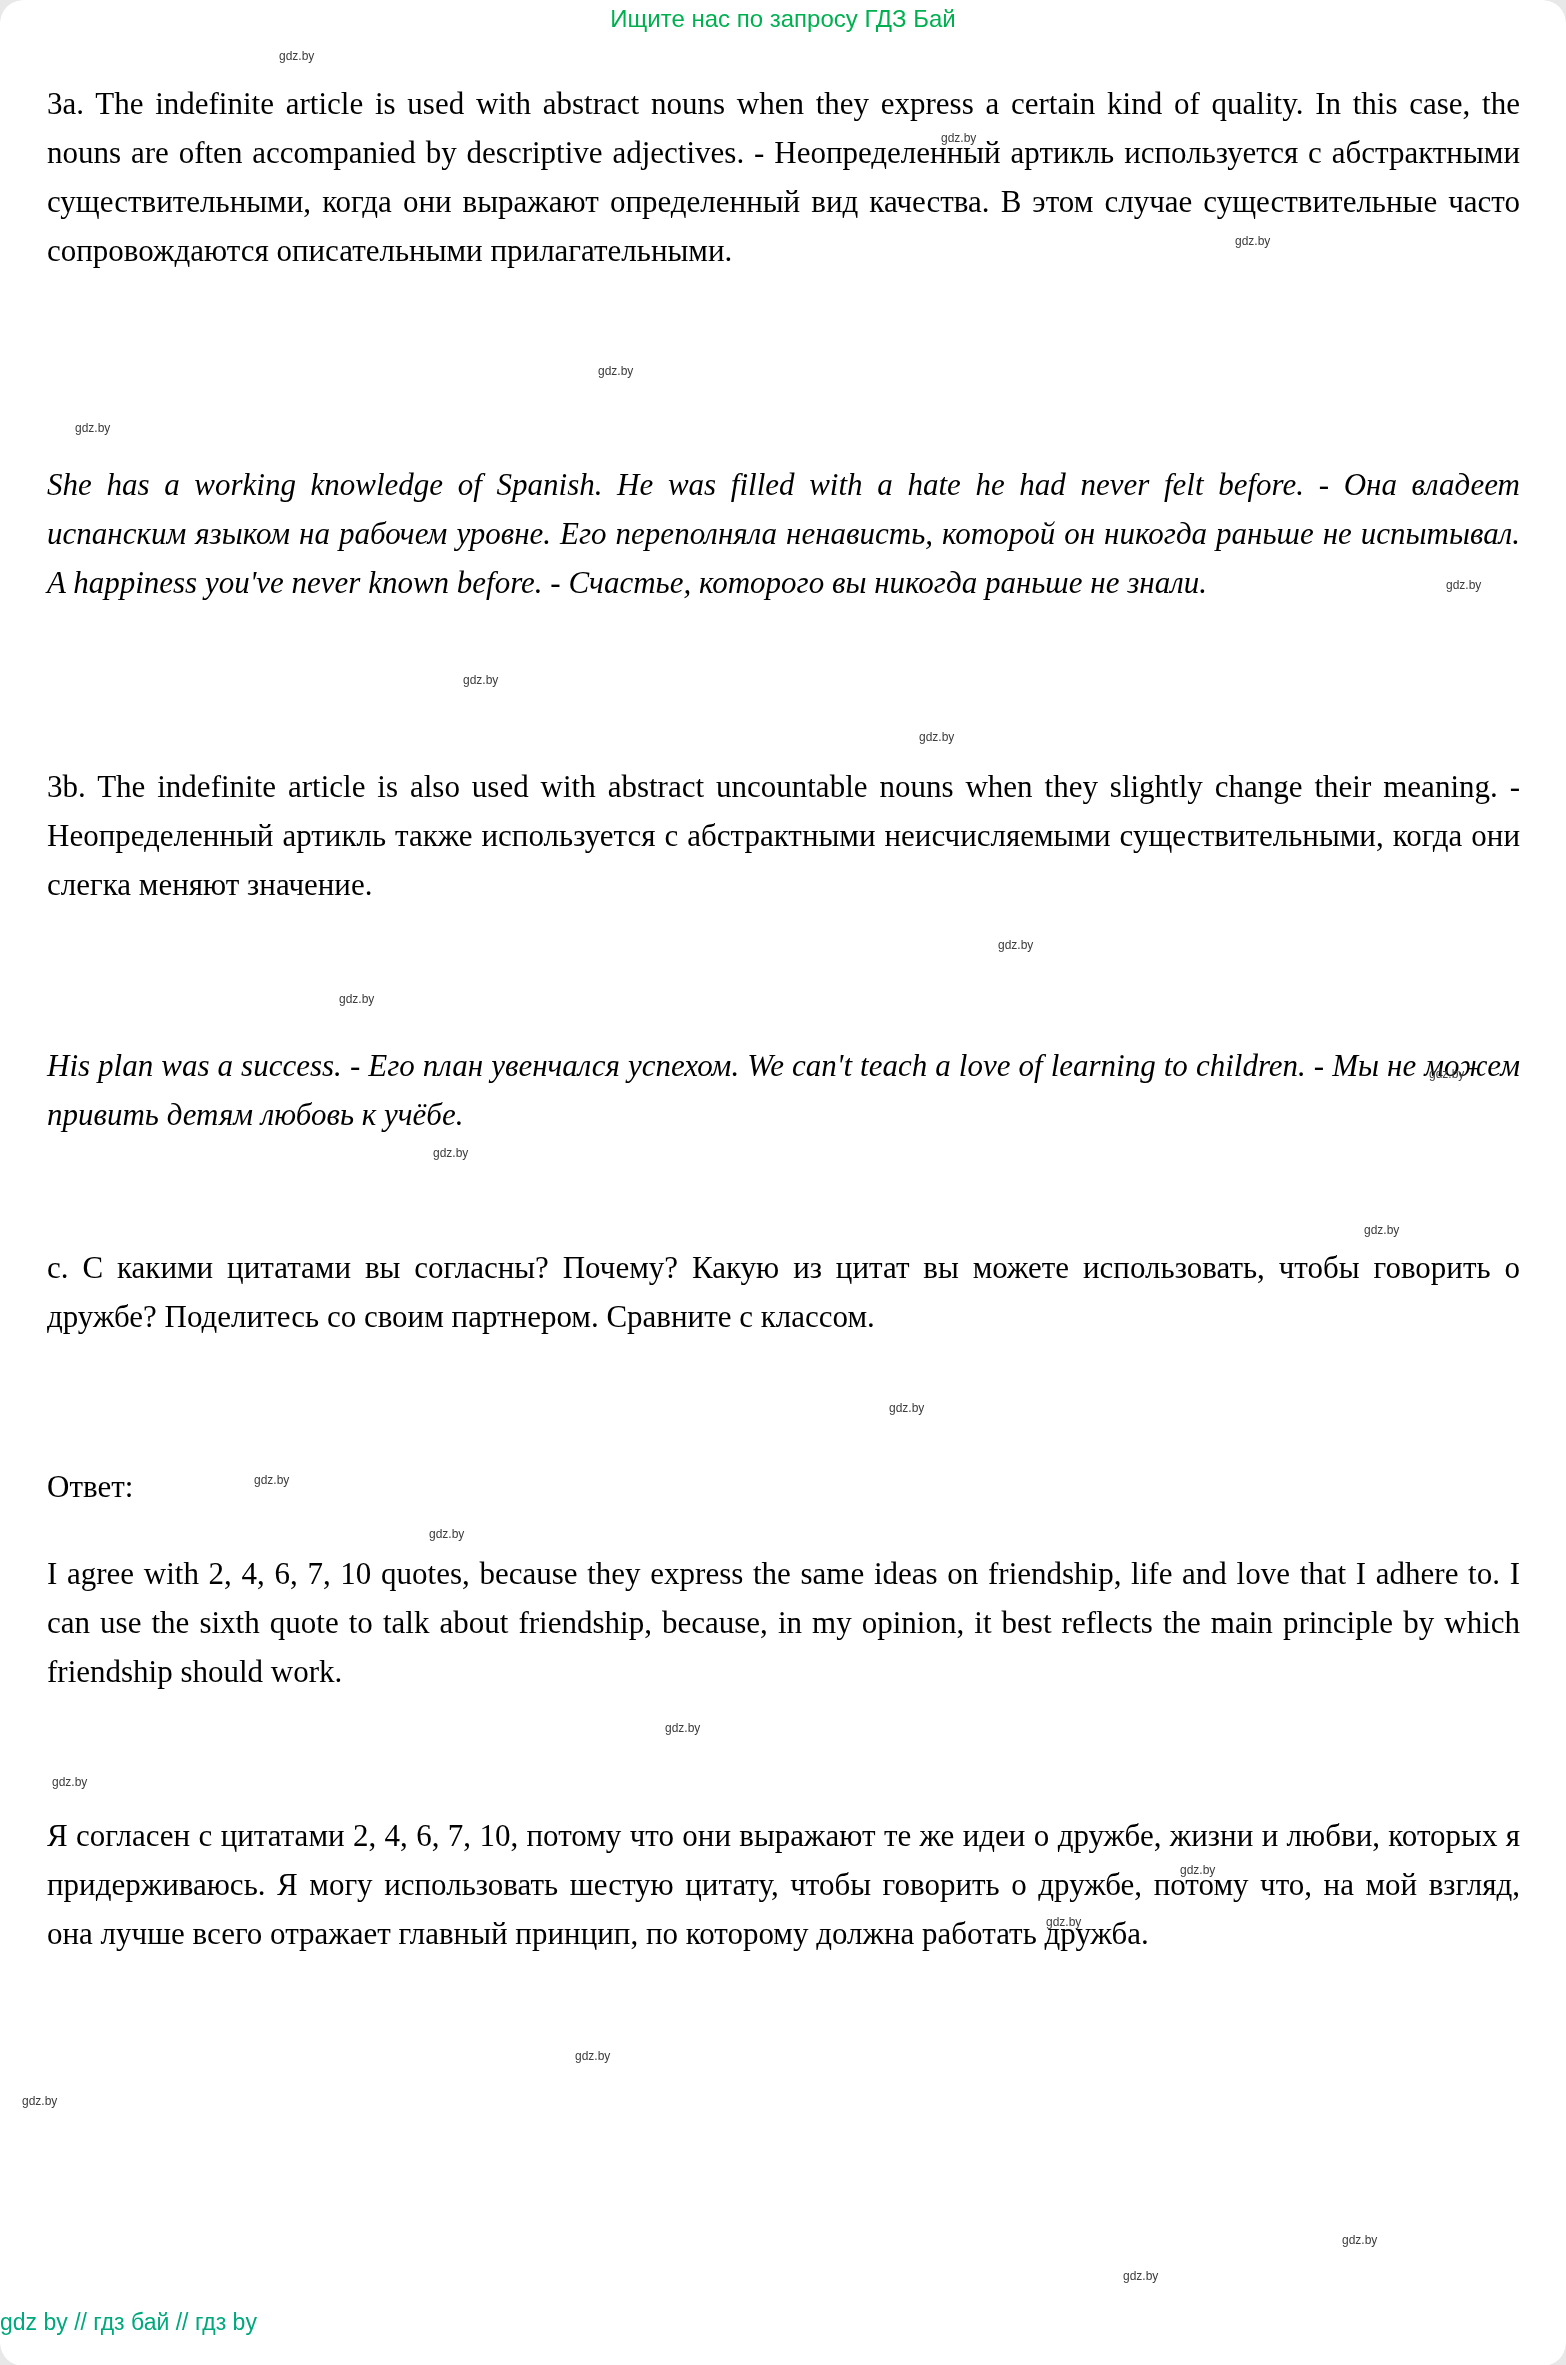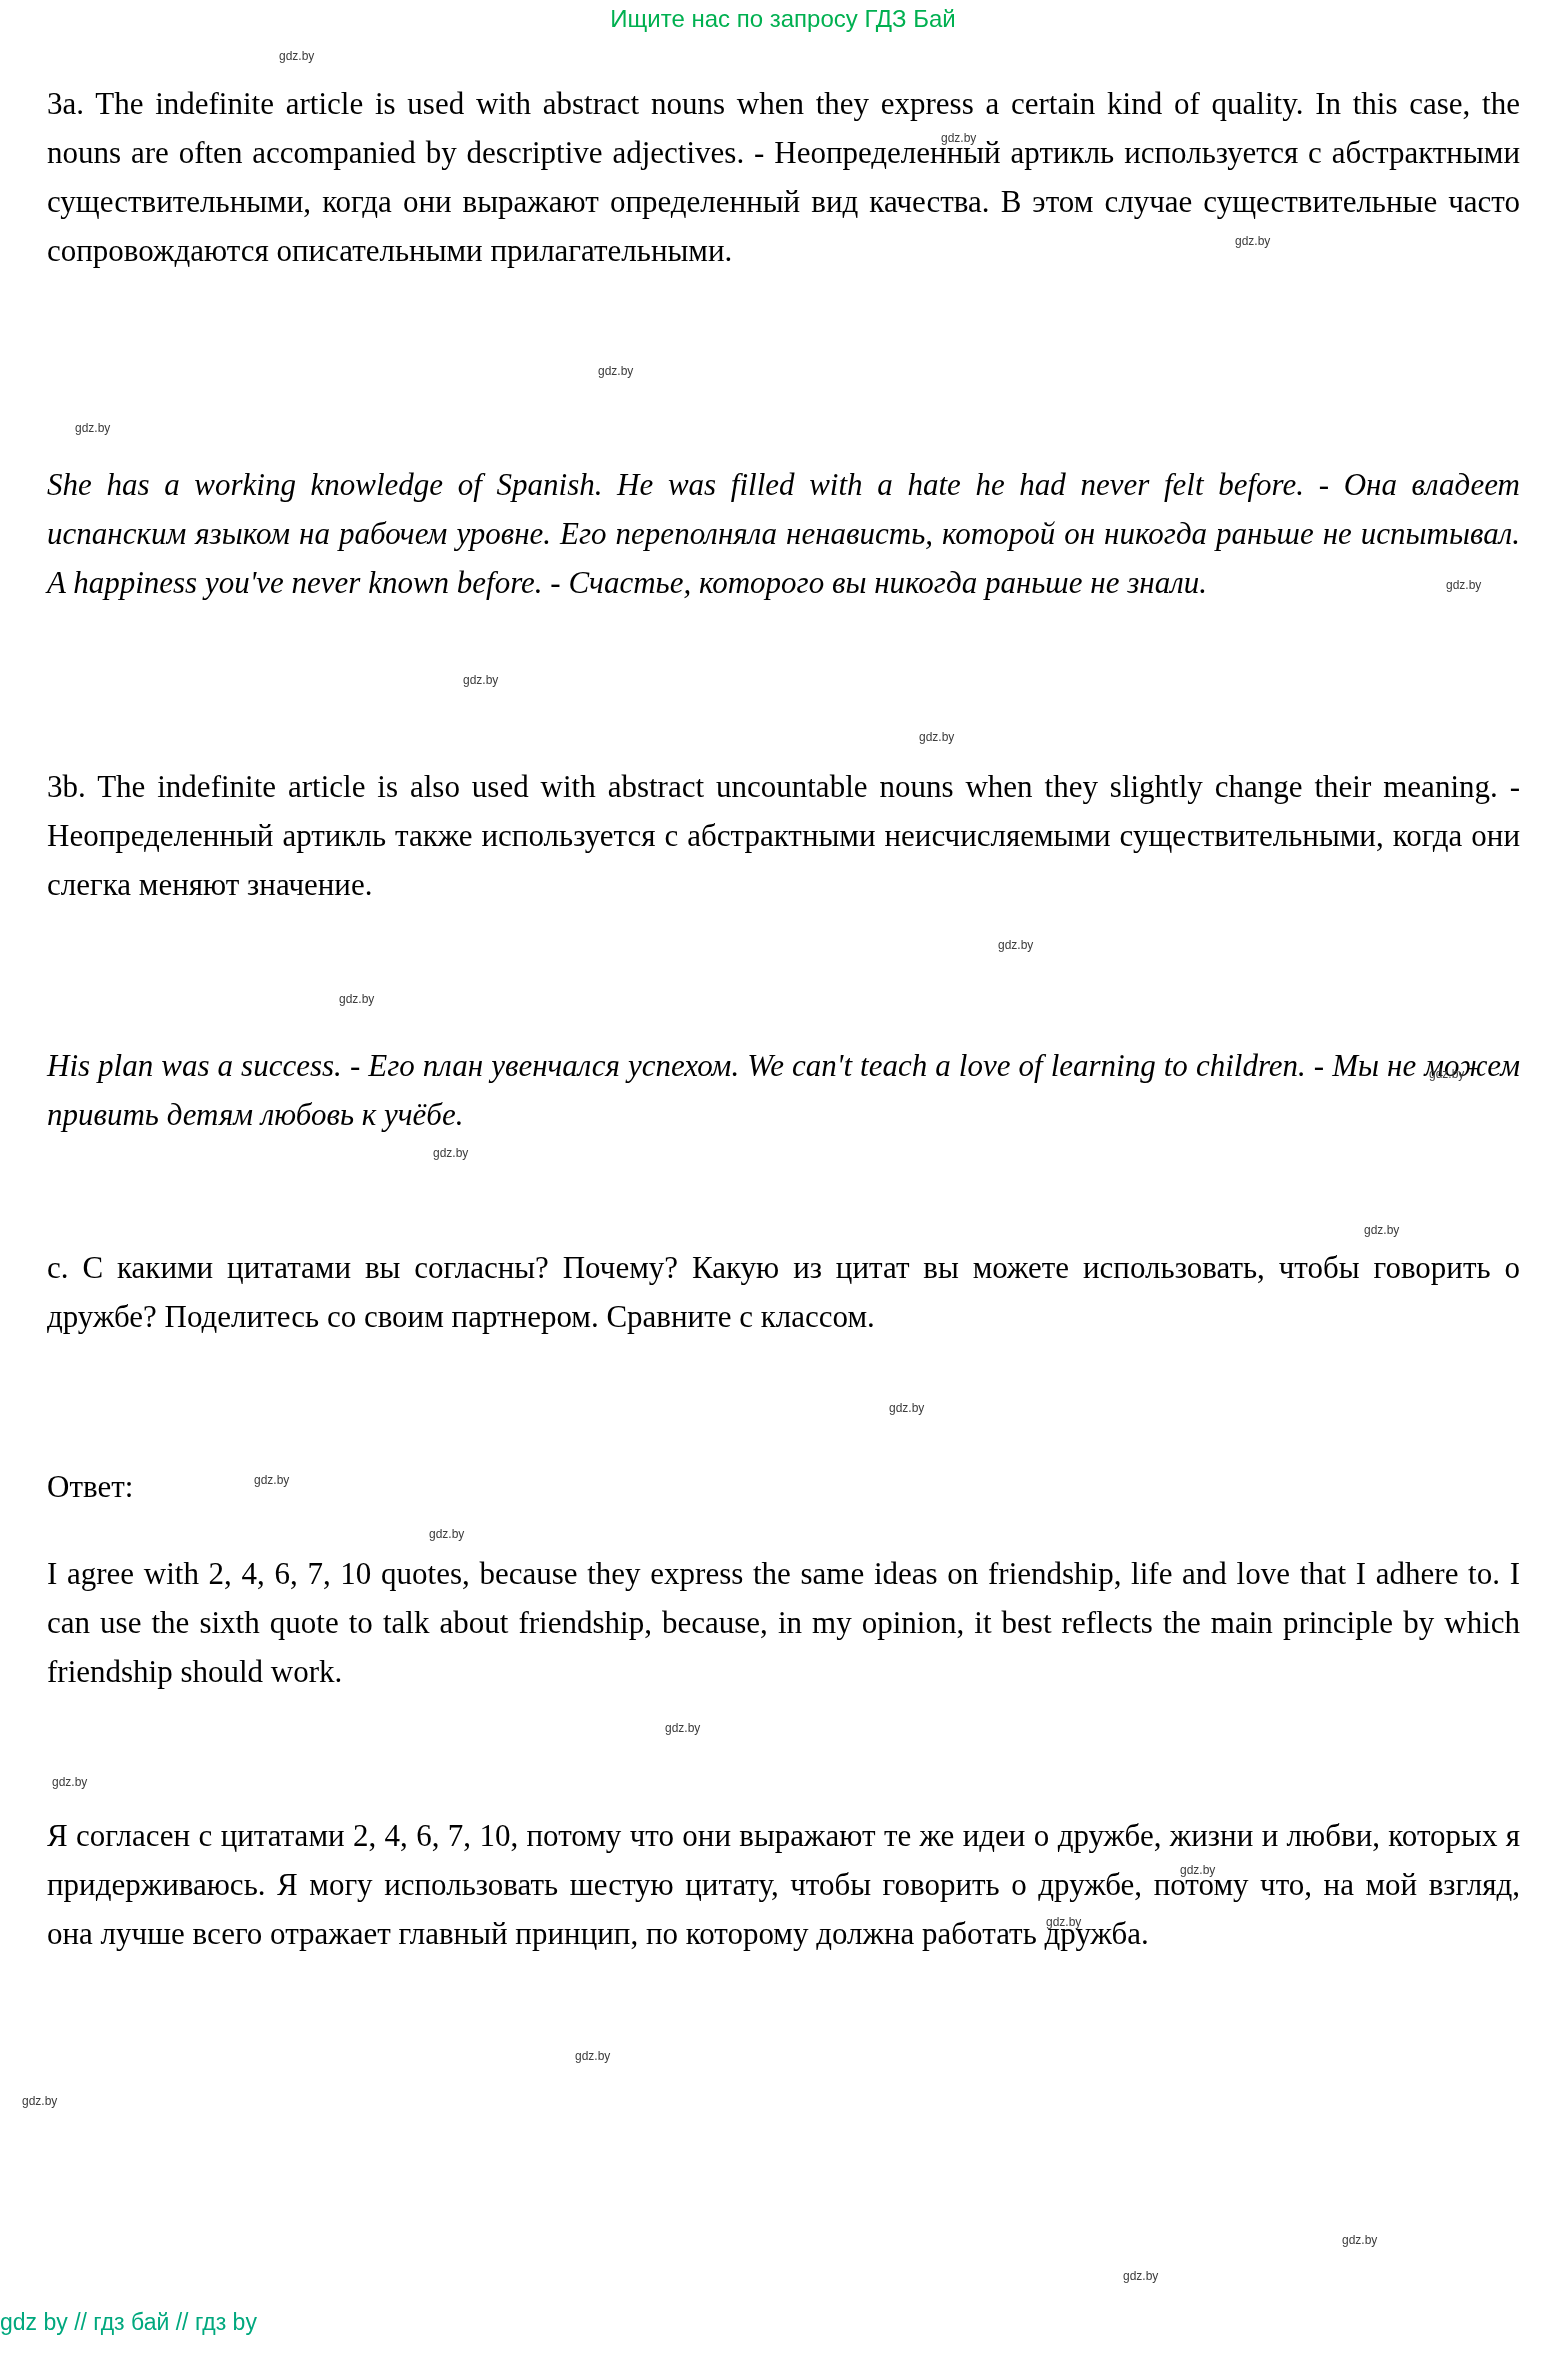--- a/index.html
+++ b/index.html
@@ -2,21 +2,21 @@
 <html style="--header-green: #00b050; --footer-green: #00a87e; --wm-color: #3c3c3c; --text-color: #000000; --bg-color: #ffffff;font-size:12.6px"><head>
 <meta charset="utf-8">
 <style>
   :root {
     --header-green: #00b050;
     --footer-green: #00a87e;
     --wm-color: #3c3c3c;
     --text-color: #000000;
     --bg-color: #ffffff;
   }
-  * { margin: 0; padding: 0; box-sizing: border-box; }
+  * { margin: 0; padding: 0; box-sizing: border-box; border-radius: 23px; }
   html, body { background: #e8e8e8; }
   .page {
     position: relative;
     width: 1566px;
     height: 2366px;
     margin: 0 auto;
     background: var(--bg-color);
     overflow: hidden;
     font-family: "Liberation Serif", "DejaVu Serif", serif;
     color: var(--text-color);

